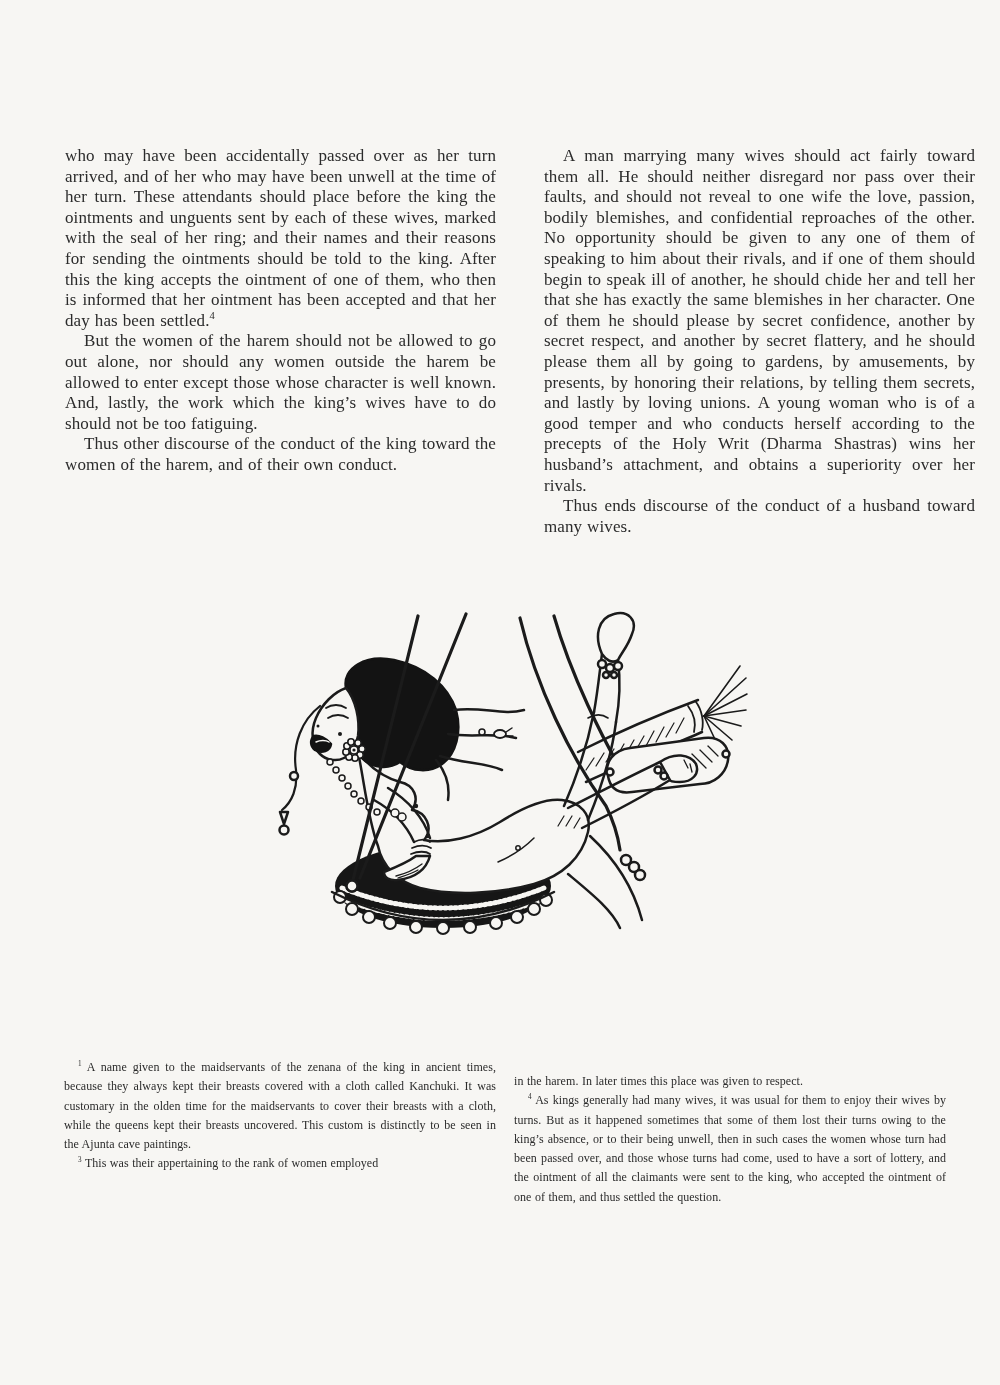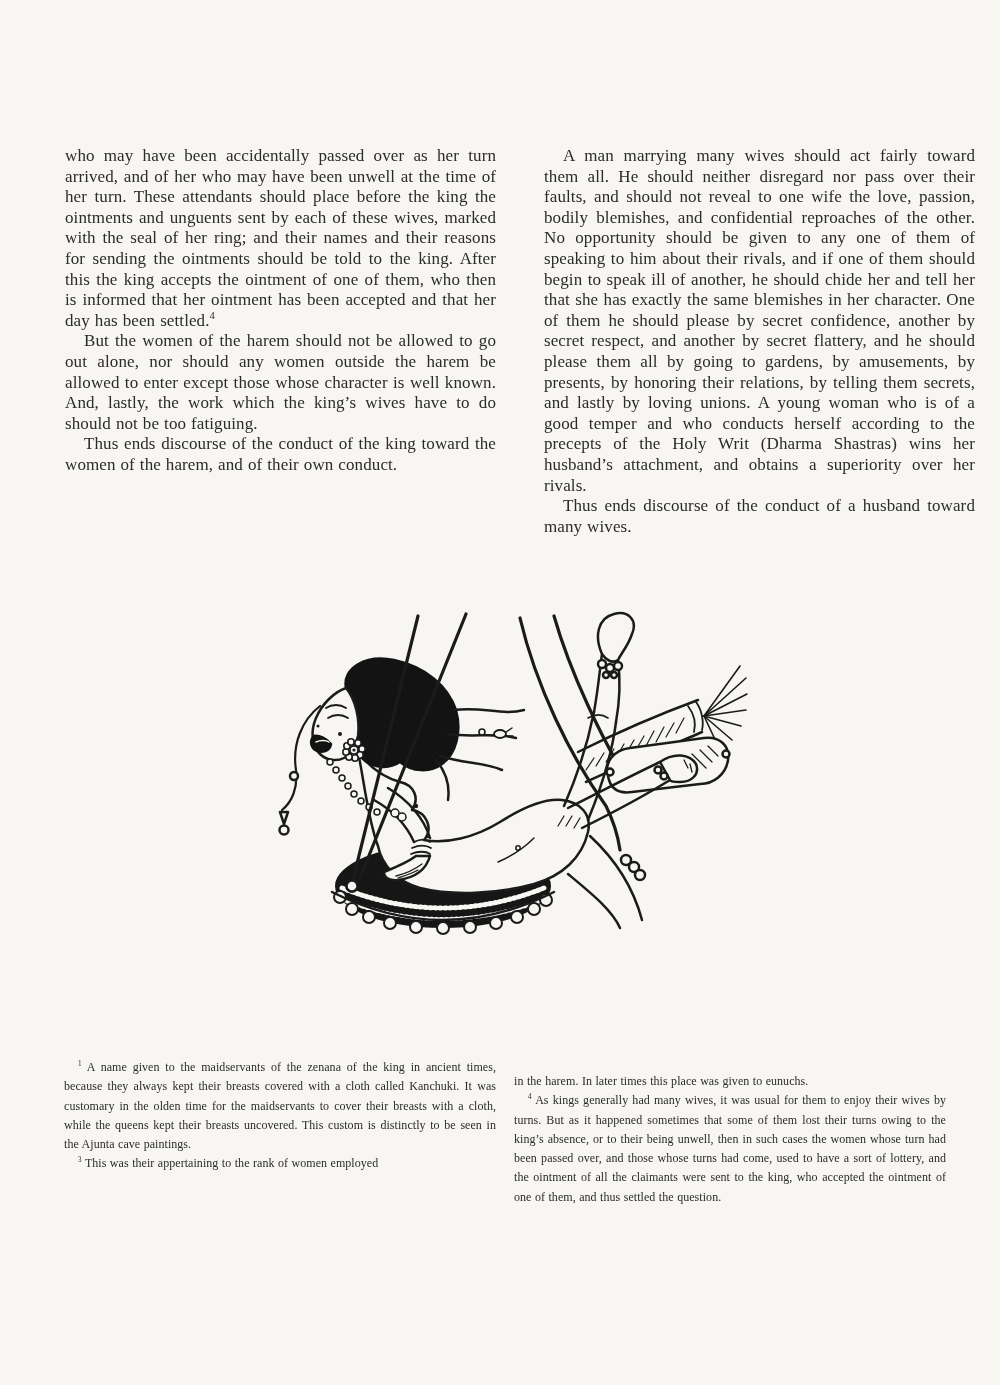--- a/index.html
+++ b/index.html
@@ -46,21 +46,21 @@
   .illustration svg { display:block; width:100%; height:100%; }
 </style>
 </head>
 <body>
 
 <div class="page">
 
   <div class="col" id="col-left">
     <p><span>who may have been accidentally passed over as her turn arrived, and of her who may have been unwell at the time of her turn. These attendants should place before the king the ointments and unguents sent by each of these wives, marked with the seal of her ring; and their names and their reasons for sending the ointments should be told to the king. After this the king accepts the ointment of one of them, who then is informed that her ointment has been accepted and that her day has been settled.</span><sup class="ref">4</sup></p>
     <p class="ind">But the women of the harem should not be allowed to go out alone, nor should any women outside the harem be allowed to enter except those whose character is well known. And, lastly, the work which the king’s wives have to do should not be too fatiguing.</p>
-    <p class="ind">Thus ends discourse of the conduct of the king toward the women of the harem, and of their own conduct.</p>
+    <p class="ind">Thus other discourse of the conduct of the king toward the women of the harem, and of their own conduct.</p>
   </div>
 
   <div class="col" id="col-right">
     <p class="ind">A man marrying many wives should act fairly toward them all. He should neither disregard nor pass over their faults, and should not reveal to one wife the love, passion, bodily blemishes, and confidential reproaches of the other. No opportunity should be given to any one of them of speaking to him about their rivals, and if one of them should begin to speak ill of another, he should chide her and tell her that she has exactly the same blemishes in her character. One of them he should please by secret confidence, another by secret respect, and another by secret flattery, and he should please them all by going to gardens, by amusements, by presents, by honoring their relations, by telling them secrets, and lastly by loving unions. A young woman who is of a good temper and who conducts herself according to the precepts of the Holy Writ (Dharma Shastras) wins her husband’s attachment, and obtains a superiority over her rivals.</p>
     <p class="ind">Thus ends discourse of the conduct of a husband toward many wives.</p>
   </div>
 
   <div class="illustration" aria-label="Black-ink line drawing of a woman reclining on a decorated swing suspended by ropes">
     <svg viewBox="0 0 480 332" xmlns="http://www.w3.org/2000/svg" fill="none" stroke="#1b1b1b" stroke-width="2.5" stroke-linecap="round" stroke-linejoin="round">
 
@@ -223,17 +223,17 @@
       <circle cx="84" cy="276" r="5.5" fill="#f7f6f3"></circle>
     </svg>
   </div>
 
   <div class="fncol" id="fn-left">
     <p class="ind"><sup class="fnm">1</sup> <span>A name given to the maidservants of the zenana of the king in ancient times, because they always kept their breasts covered with a cloth called Kanchuki. It was customary in the olden time for the maidservants to cover their breasts with a cloth, while the queens kept their breasts uncovered. This custom is distinctly to be seen in the Ajunta cave paintings.</span></p>
     <p class="ind"><sup class="fnm">3</sup> <span>This was their appertaining to the rank of women employed</span></p>
   </div>
 
   <div class="fncol" id="fn-right">
-    <p><span>in the harem. In later times this place was given to eunuchs.</span></p>
+    <p><span>in the harem. In later times this place was given to respect.</span></p>
     <p class="ind"><sup class="fnm">4</sup> <span>As kings generally had many wives, it was usual for them to enjoy their wives by turns. But as it happened sometimes that some of them lost their turns owing to the king’s absence, or to their being unwell, then in such cases the women whose turn had been passed over, and those whose turns had come, used to have a sort of lottery, and the ointment of all the claimants were sent to the king, who accepted the ointment of one of them, and thus settled the question.</span></p>
   </div>
 
 </div>
 
 </body></html>

